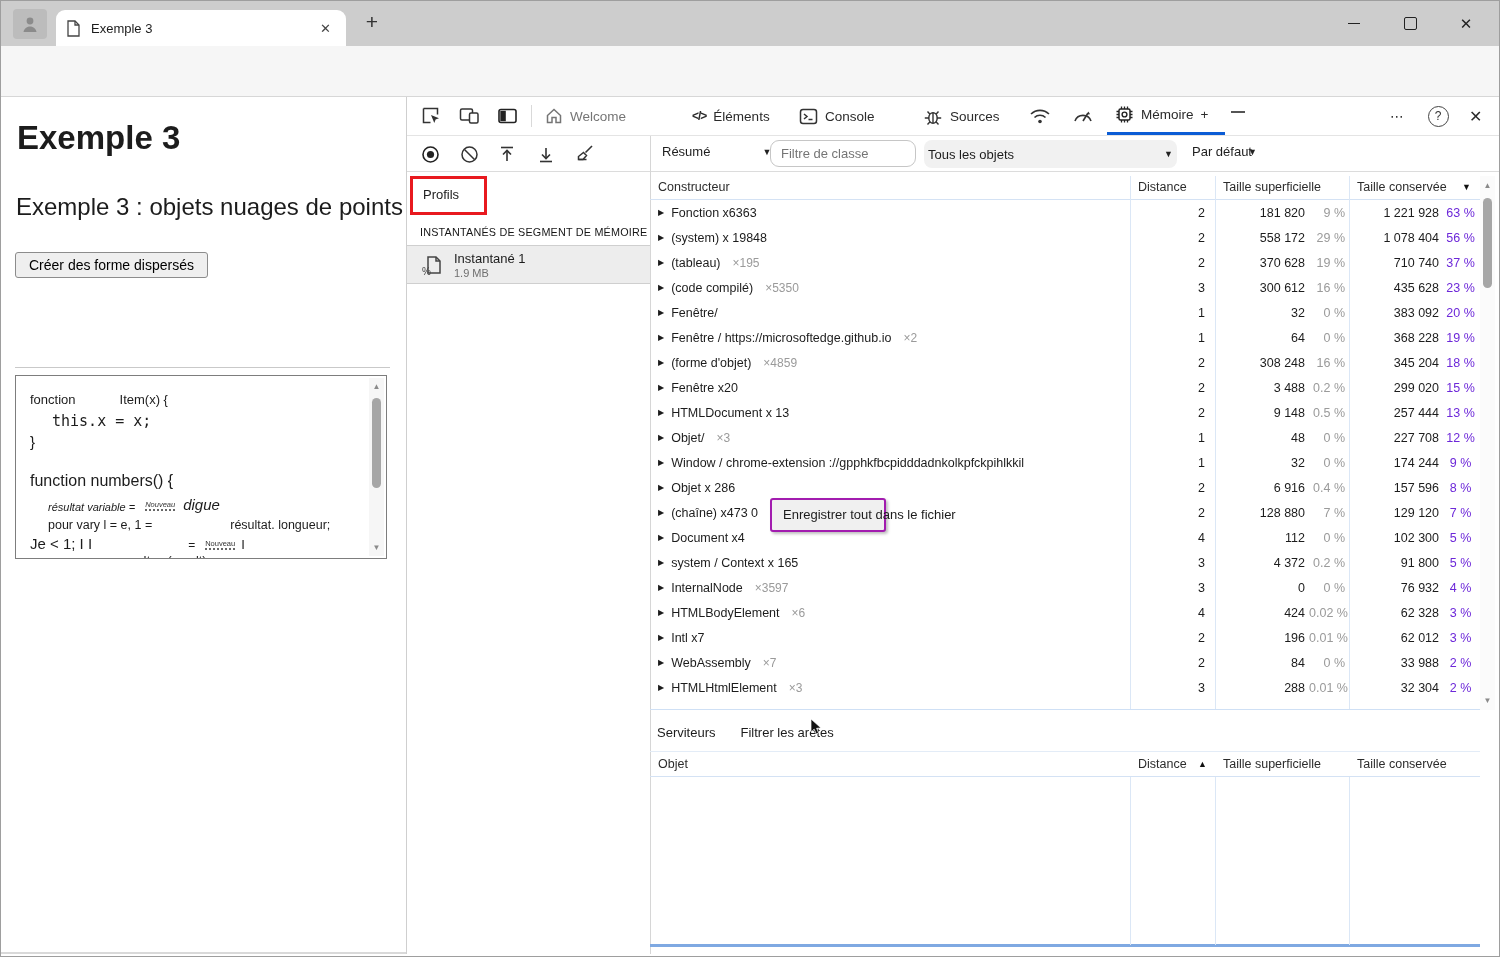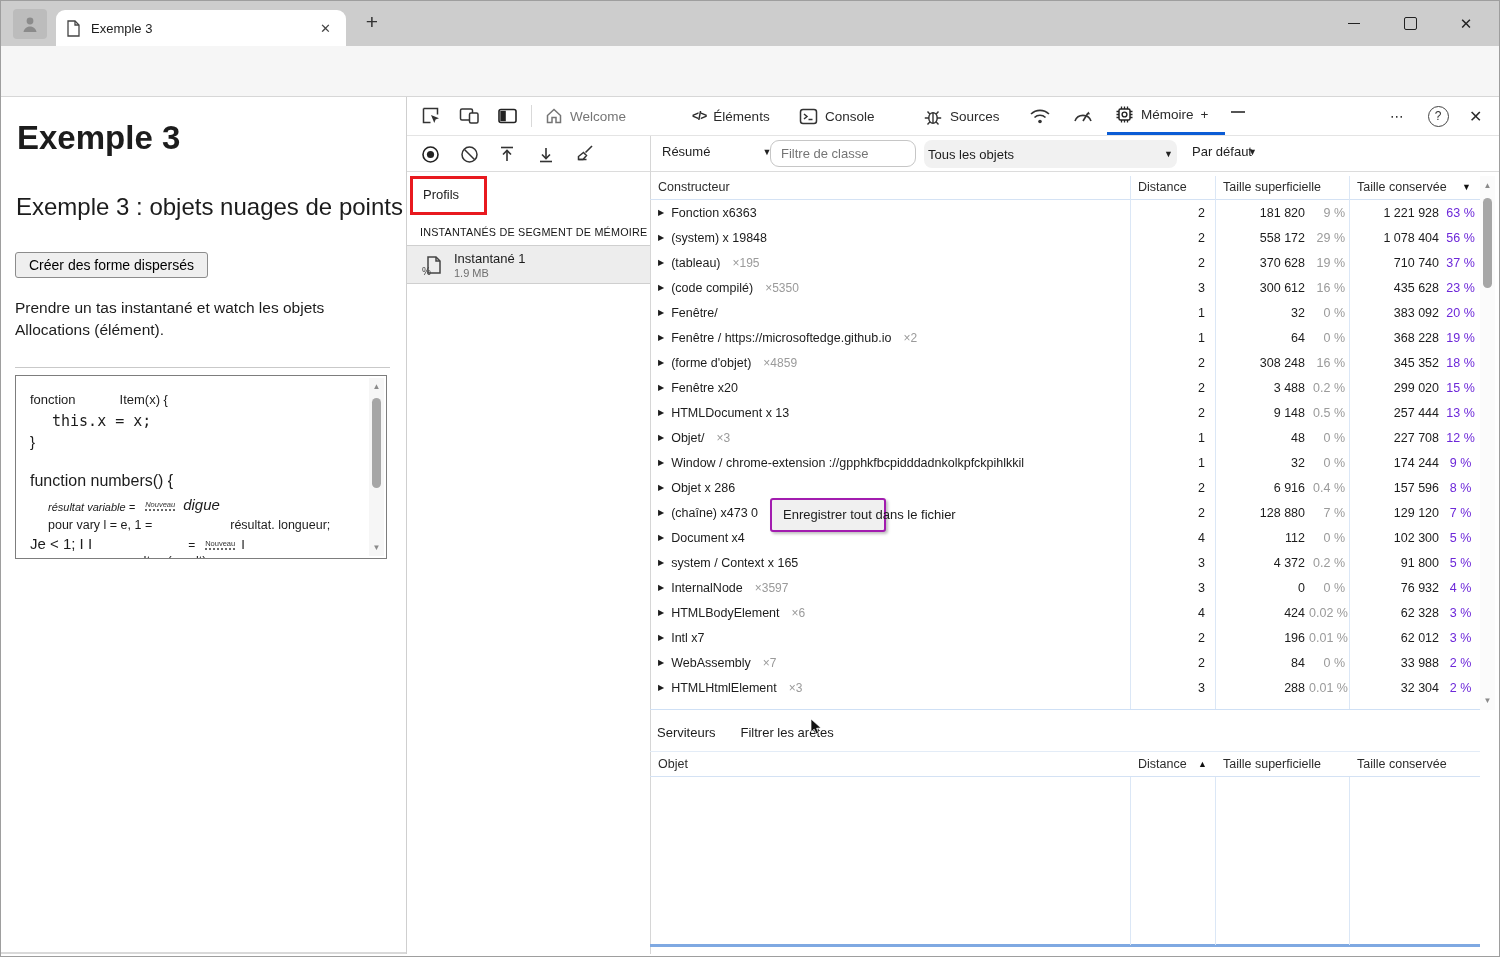--- a/index.html
+++ b/index.html
@@ -164,21 +164,20 @@
       <span class="profile-initials">ANN</span>
       <span class="star">☆</span>
     </div>
     <span class="more-dots">⋯</span>
   </div>
 
   <div class="page">
     <h1>Exemple 3</h1>
     <h2>Exemple 3 : objets nuages de points</h2>
     <button class="page-btn">Créer des forme dispersés</button>
-    <p class="page-p">Prendre un tas instantané et watch les objets Allocations (élément).</p>
     <hr class="page-hr">
     <div class="codebox">
       <div class="codeline cl1"><span>fonction</span><span class="g"></span><span>Item(x) {</span></div>
       <div class="codeline cl2">this.x = x;</div>
       <div class="codeline cl3">}</div>
       <div class="codeline cl4">function numbers() {</div>
       <div class="codeline cl5">
           <span>résultat variable =</span>
           <span class="nstack">Nouveau</span>
           <span class="big">digue</span>
@@ -437,21 +436,21 @@
 
   <div class="grow">
     <div class="cell cname">
             <span class="exp">▶</span>
             <span class="rname">(forme d'objet)</span>
             <span class="rcount">×4859</span>
           </div>
     <div class="cell cd rd">2</div>
     <div class="cell cs rs">308 248</div>
     <div class="cell csp rsp">16 %</div>
-    <div class="cell cr rr">345 352</div>
+    <div class="cell cr rr">345 204</div>
     <div class="cell crp rrp">18 %</div>
   </div>
 
   <div class="grow">
     <div class="cell cname">
             <span class="exp">▶</span>
             <span class="rname">Fenêtre x20</span>
           </div>
     <div class="cell cd rd">2</div>
     <div class="cell cs rs">3 488</div>

